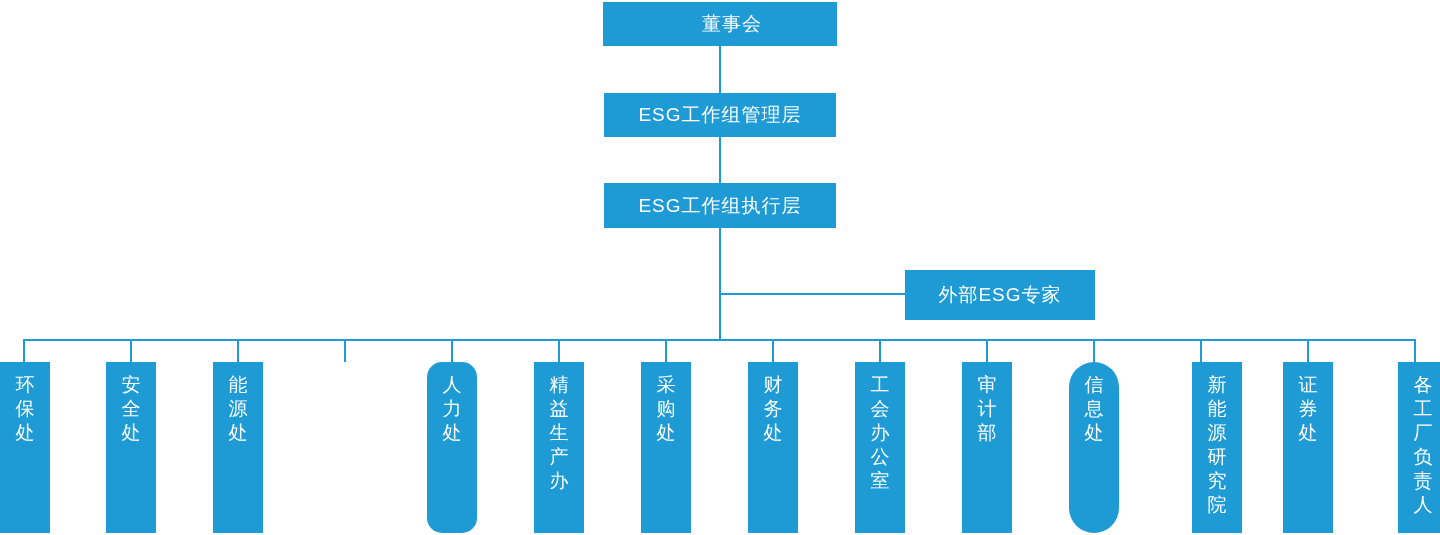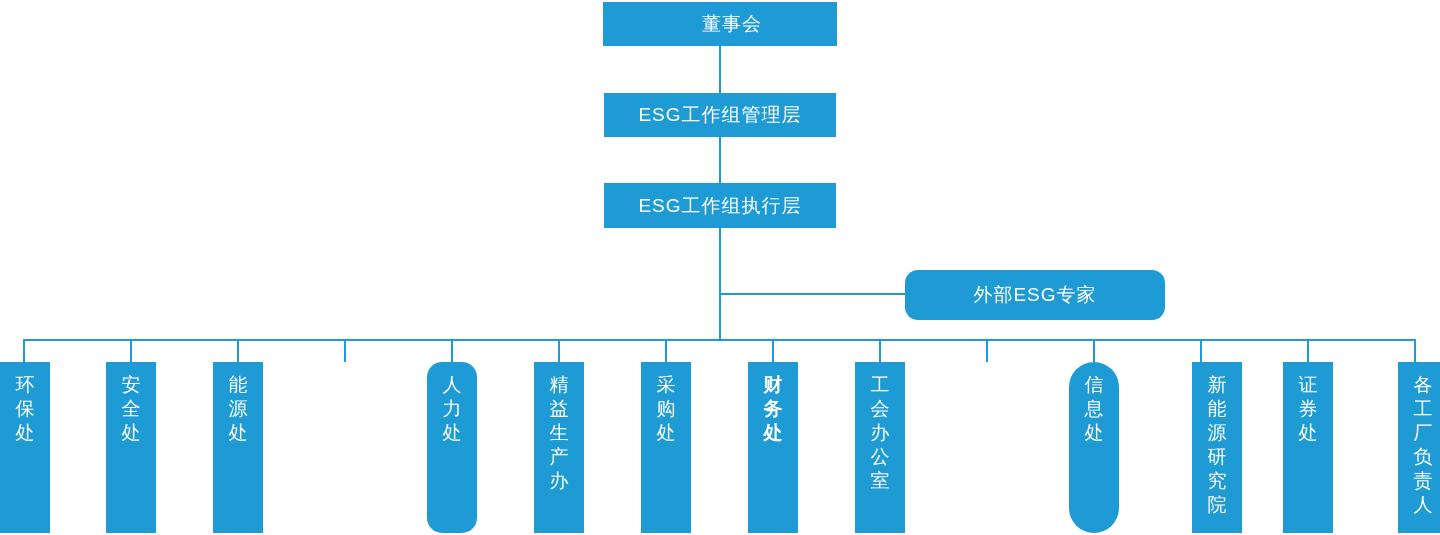--- a/index.html
+++ b/index.html
@@ -56,21 +56,21 @@
 <body>
 
 <div id="canvas">
 
   <div class="node h" style="left:603px;top:2px;width:234px;padding-left:24px;">董事会</div>
 
   <div class="node h" style="left:604px;top:93px;width:232px;">ESG工作组管理层</div>
 
   <div class="node h" style="left:604px;top:183px;width:232px;height:45px;">ESG工作组执行层</div>
 
-  <div class="node" style="left:905px;top:270px;width:260px;height:50px;border-radius:13px;">外部ESG专家</div>
+  <div class="node" style="left:905px;top:270px;width:190px;height:50px;">外部ESG专家</div>
 
   <div class="line" style="left:719px;top:46px;width:2px;height:48px;"></div>
   <div class="line" style="left:719px;top:137px;width:2px;height:47px;"></div>
   <div class="line" style="left:719px;top:227px;width:2px;height:113px;"></div>
   <div class="line" style="left:719px;top:293px;width:186px;height:2px;"></div>
   <div class="line" style="left:23px;top:339px;width:1393px;height:2px;"></div>
 
   <div class="line" style="left:23px;top:339px;width:2px;height:23px;"></div>
   <div class="line" style="left:130px;top:339px;width:2px;height:23px;"></div>
   <div class="line" style="left:237px;top:339px;width:2px;height:23px;"></div>
@@ -97,25 +97,28 @@
     </div>
   <div class="dept" style="left:427px;border-radius:15px;">
       <div class="vlabel">人力处</div>
     </div>
   <div class="dept" style="left:534px;">
       <div class="vlabel">精益生产办</div>
     </div>
   <div class="dept" style="left:641px;">
       <div class="vlabel">采购处</div>
     </div>
-  <div class="dept" style="left:748px;font-weight:bold;">
+  <div class="dept" style="left:748px;">
       <div class="vlabel">财务处</div>
     </div>
   <div class="dept" style="left:855px;">
       <div class="vlabel">工会办公室</div>
+    </div>
+  <div class="dept" style="left:962px;">
+      <div class="vlabel">审计部</div>
     </div>
   <div class="dept" style="left:1069px;border-radius:25px;">
       <div class="vlabel">信息处</div>
     </div>
   <div class="dept" style="left:1176px;margin-left:16px;">
       <div class="vlabel">新能源研究院</div>
     </div>
   <div class="dept" style="left:1283px;">
       <div class="vlabel">证券处</div>
     </div>

